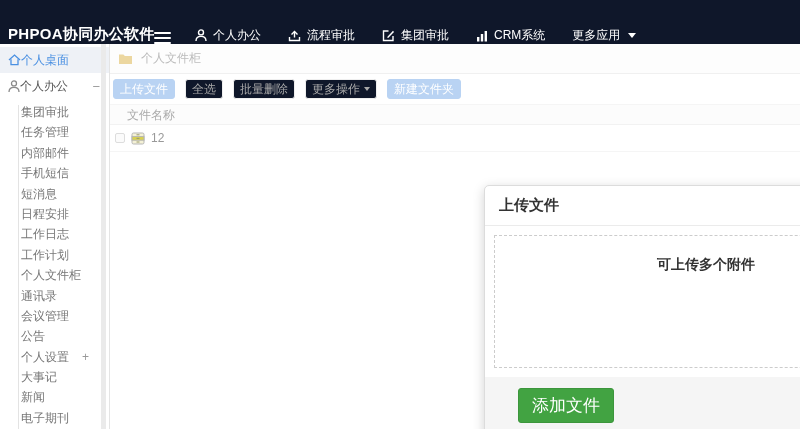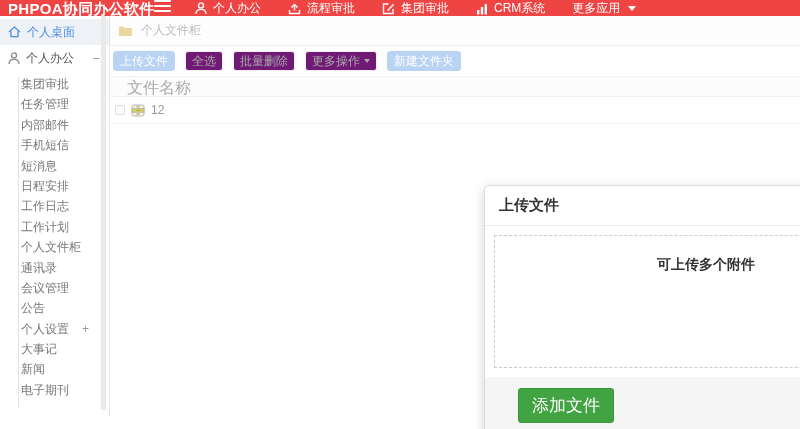--- a/index.html
+++ b/index.html
@@ -1,51 +1,51 @@
 <!DOCTYPE html>
 <html><head>
 <meta charset="utf-8">
 <style>
   * { margin:0; padding:0; box-sizing:border-box; }
   html,body { width:800px; height:429px; overflow:hidden; background:#fff;
     font-family:"Liberation Sans","DejaVu Sans",sans-serif; position:relative; }
 
   
-  .topbar { height:16px; background:#ef4444; display:flex; align-items:flex-start; color:#fff; }
+  .topbar { height:44px; background:#0f172a; display:flex; align-items:flex-end; color:#fff; }
   .logo { font-size:15px; font-weight:bold; padding-left:8px; width:148px; white-space:nowrap; letter-spacing:.3px; }
   .hamburger { margin-left:6px; width:17px; height:12px; display:flex; flex-direction:column; justify-content:space-between; cursor:pointer; }
   .hamburger i { display:block; height:2px; background:#fff; border-radius:1px; }
   .topnav { display:flex; align-items:center; margin-left:24px; gap:27px; font-size:12px; }
   .nav-item { display:flex; align-items:center; gap:6px; cursor:pointer; white-space:nowrap; }
   .caret-down-w { width:0; height:0; border-left:4px solid transparent; border-right:4px solid transparent; border-top:5px solid #fff; margin-left:2px; }
 
   
   .layout { display:flex; height:401px; }
 
   
   .sidebar { width:110px; flex:0 0 110px; border-right:1px solid #e4e4e4; position:relative; background:#fff; }
   .side-scrollbar { position:absolute; right:3px; top:0; width:5px; height:394px; background:#eaeaea; }
-  .side-item-top { height:26px; display:flex; align-items:center; padding-left:8px; gap:6px; font-size:12px; color:#555; cursor:pointer; }
+  .side-item-top { height:26px; display:flex; align-items:center; padding-left:8px; font-size:12px; color:#555; cursor:pointer; }
   .side-item-top.active { background:#eef1f6; color:#4a90e2; margin-top:3px; }
   .side-item-top .minus { margin-left:auto; margin-right:9px; color:#999; font-size:13px; }
   .submenu { position:relative; margin-top:3px; }
   .submenu-line { position:absolute; left:18px; top:3px; width:1px; height:330px; background:#e3e3e3; }
   .submenu-item { height:20.4px; line-height:20.4px; padding-left:21px; font-size:12px; color:#777; cursor:pointer; white-space:nowrap; display:flex; align-items:center; }
   .submenu-item .plus { margin-left:13px; color:#999; font-size:12px; }
 
   
   .main { flex:1; display:flex; flex-direction:column; background:#fff; min-width:0; }
   .breadcrumb { height:30px; display:flex; align-items:center; padding-left:8px; gap:8px; font-size:12px; color:#bcbcbc; background:#fdfdfd; border-bottom:1px solid #f0f0f0; }
   .toolbar { padding:5px 0 5px 3px; display:flex; align-items:center; gap:10px; height:30px; }
   .btn { height:20px; padding:0 6px; font-size:12px; border-radius:3px; display:inline-flex; align-items:center; gap:4px; border:1px solid transparent; cursor:pointer; white-space:nowrap; }
   .btn-primary-light { background:#b9d3f3; border-color:#b9d3f3; color:#fff; }
-  .btn-default { background:#701a75; border-color:#efefef; color:#a9a9a9; }
+  .btn-default { background:#0f172a; border-color:#efefef; color:#a9a9a9; }
   .caret-down-g { width:0; height:0; border-left:3.5px solid transparent; border-right:3.5px solid transparent; border-top:4px solid #a9a9a9; }
 
-  .table-head { height:21px; line-height:21px; padding-left:17px; font-size:16px; color:#aaa; background:#fcfcfc; border-top:1px solid #f5f5f5; border-bottom:1px solid #f2f2f2; }
+  .table-head { height:21px; line-height:21px; padding-left:17px; font-size:12px; color:#aaa; background:#fcfcfc; border-top:1px solid #f5f5f5; border-bottom:1px solid #f2f2f2; }
   .table-row { height:27px; display:flex; align-items:center; padding-left:5px; gap:6px; border-bottom:1px solid #f5f5f5; font-size:12px; color:#999; cursor:pointer; }
   .checkbox { width:10px; height:10px; border:1px solid #ddd; background:#fbfbfb; border-radius:2px; cursor:pointer; }
 
   
   .modal { position:absolute; left:484px; top:185px; width:444px; height:280px; background:#fff;
     border:1px solid #dcdcdc; border-radius:5px; box-shadow:0 3px 12px rgba(0,0,0,.18); z-index:10; overflow:hidden; }
   .modal-header { padding:10px 14px; font-size:15px; font-weight:bold; color:#333; border-bottom:1px solid #ebebeb; }
   .modal-body { padding:9px; }
   .dropzone { border:1px dashed #ccc; height:133px; text-align:center; padding-top:20px; font-size:14px; font-weight:bold; color:#333; cursor:pointer; }
   .modal-footer { background:#f5f5f5; padding:11px 0 30px 33px; }

